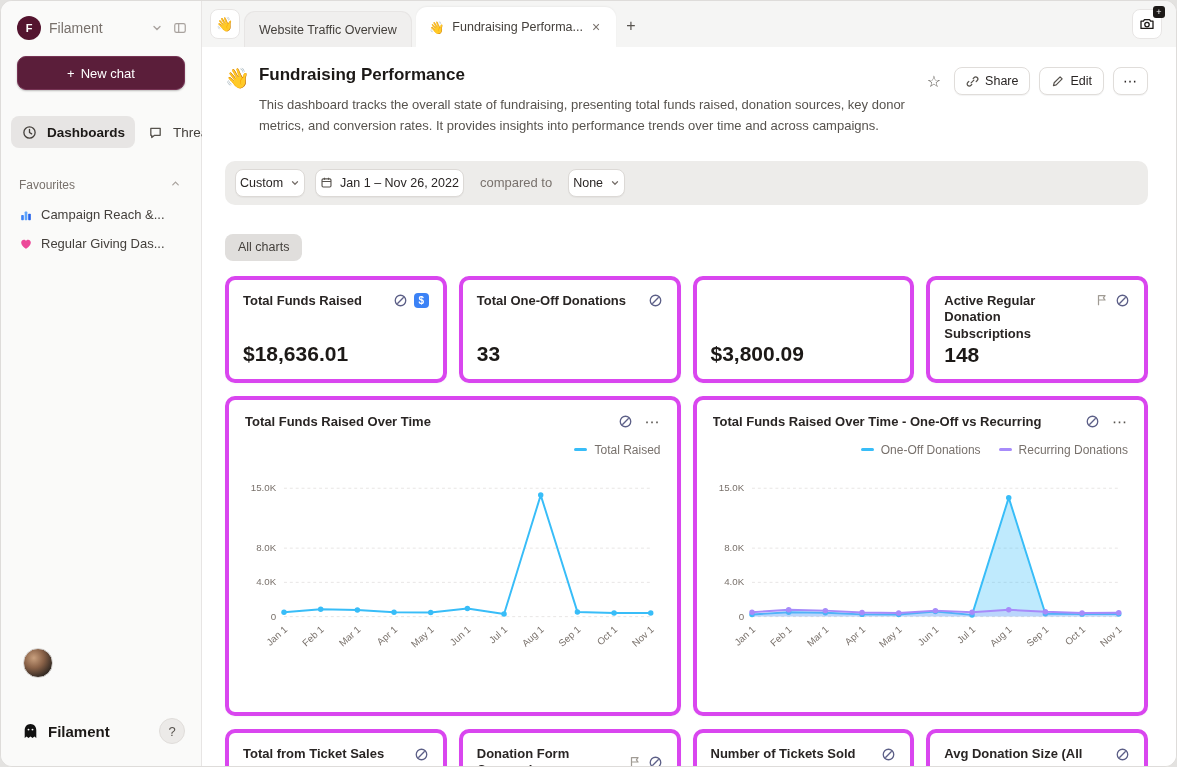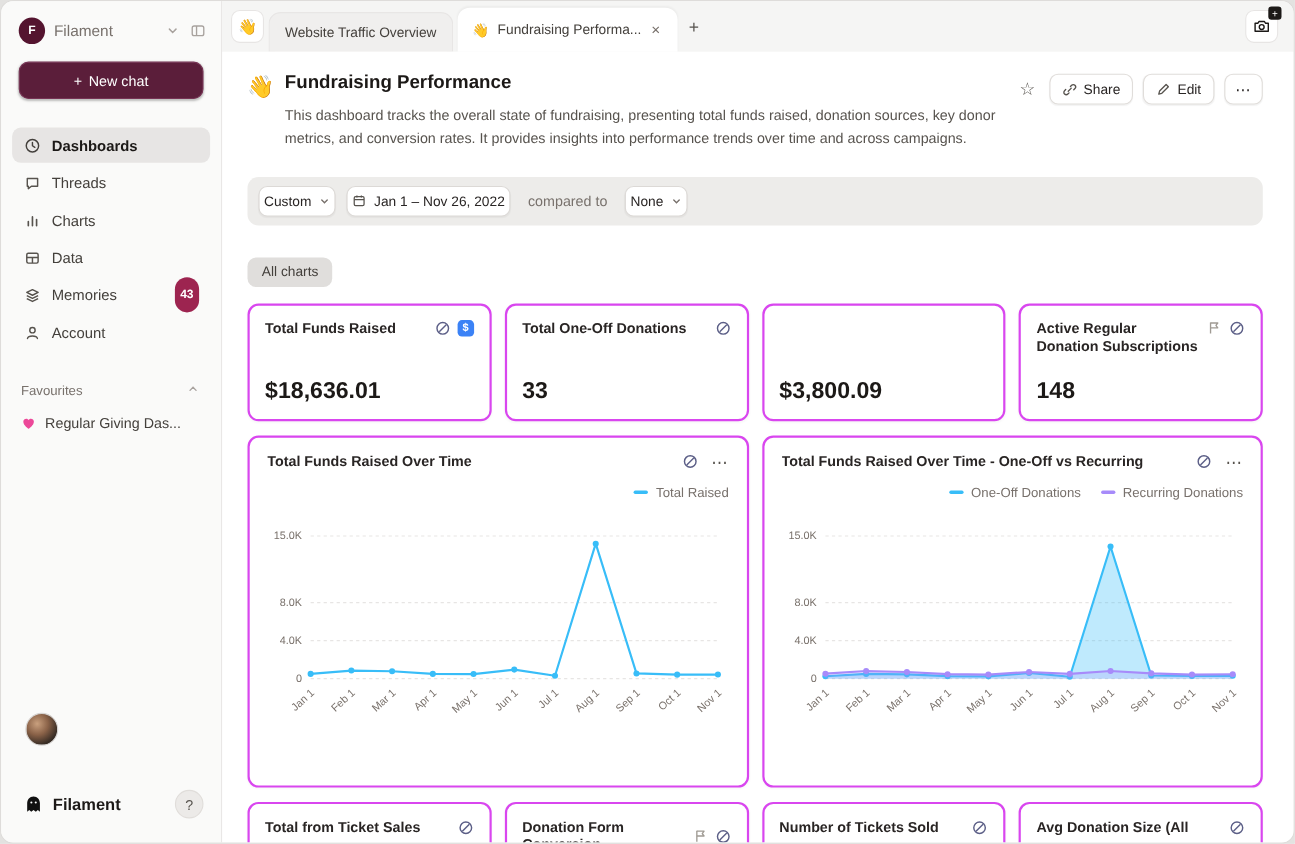--- a/index.html
+++ b/index.html
@@ -12,21 +12,21 @@
              display:flex; flex-direction:column; }
   .sb-top { display:flex; align-items:center; gap:8px; padding:15px 14px 8px 16px; }
   .logo-circle { width:24px; height:24px; border-radius:50%; background:#54142f; color:#fff;
                  font-size:11px; font-weight:700; display:flex; align-items:center; justify-content:center; }
   .sb-brand { font-size:14px; color:#78716c; font-weight:500; flex:1; }
   .sb-top-icons { display:flex; align-items:center; gap:10px; color:#a8a29e; }
   .new-chat { margin:8px 16px 0; height:34px; width:calc(100% - 32px); background:#5b1e3a;
               border:1px solid #763354; color:#fff; border-radius:9px; display:flex; align-items:center;
               justify-content:center; gap:6px; font-size:13px; cursor:pointer;
               box-shadow:0 1px 2px rgba(0,0,0,.25); font-family:inherit; }
-  .nav { margin:26px 10px 0; display:flex; flex-direction:column; gap:2px; }
+  .nav { margin:26px 10px 0; display:flex; flex-direction:row; gap:2px; }
   .nav-item { display:flex; align-items:center; gap:10px; height:32px; padding:0 10px;
               border-radius:8px; font-size:13.5px; color:#44403c; font-weight:500; cursor:pointer; }
   .nav-item.active { background:#e7e5e4; color:#1c1917; font-weight:600; }
   .nav-item .icon { display:inline-flex; width:16px; justify-content:center; }
   .badge { margin-left:auto; background:#9d2450; color:#fff; border-radius:999px; min-width:21px;
            height:32px; font-size:11px; font-weight:600; display:flex; align-items:center;
            justify-content:center; padding:0 5px; }
   .fav-head { margin:30px 20px 8px 18px; display:flex; justify-content:space-between; align-items:center;
               color:#78716c; font-size:12px; }
   .fav-item { display:flex; gap:8px; align-items:center; height:29px; padding:0 18px; font-size:13px;
@@ -76,21 +76,21 @@
                gap:10px; padding:0 10px; margin-bottom:29px; }
   .select { background:#fff; border:1px solid #dcd9d6; border-radius:8px; height:28px; display:flex;
             align-items:center; gap:7px; padding:0 4px; font-size:12.5px; color:#292524; cursor:pointer;
             box-shadow:0 1px 1px rgba(0,0,0,.04); }
   .compared { font-size:13px; color:#78716c; margin:0 6px;text-align:center; }
 
   .chip { display:inline-flex; background:#e0dedc; border-radius:8px; height:27px; align-items:center;
           padding:0 13px; font-size:12.5px; color:#44403c; font-weight:500; margin-bottom:15px; cursor:pointer; }
 
   .kpi-row, .bottom-row { display:grid; grid-template-columns:repeat(4,1fr); gap:12px; margin-bottom:13px; }
-  .card { background:#fff; border:2px solid #d946ef; border-radius:10px; box-shadow:0 1px 2px rgba(0,0,0,.03); }
+  .card { background:#fff; border:4px solid #d946ef; border-radius:10px; box-shadow:0 1px 2px rgba(0,0,0,.03); }
   .kpi { height:107px; padding:13px 14px; display:flex; flex-direction:column; }
   .kpi-top { display:flex; align-items:flex-start; gap:6px; }
   .kpi-title { font-size:13px; font-weight:600; color:#292524; line-height:1.3; flex:1; padding-right:2px; }
   .kpi-icons { display:flex; gap:6px; align-items:center; }
   .kpi-value { margin-top:auto; font-size:21px; font-weight:700; color:#1c1917; }
   .dollar-badge { width:15px; height:15px; border-radius:4px; background:#3b82f6; color:#fff; font-size:10px;
                   font-weight:700; display:flex; align-items:center; justify-content:center; }
 
   .chart-row { display:grid; grid-template-columns:repeat(2,1fr); gap:12px; margin-bottom:13px; }
   .chart-card { height:320px; padding:13px 16px 8px; display:flex; flex-direction:column; }
@@ -197,20 +197,30 @@
       </div>
     </nav>
 
     <div class="fav-head">
       <span>Favourites</span>
       <span>
         <svg width="11" height="11" viewBox="0 0 16 16" fill="none" stroke="#a8a29e" stroke-width="1.8" stroke-linecap="round">
             <path d="M4 10l4-4 4 4"></path>
           </svg>
       </span>
+    </div>
+    <div class="fav-item">
+      <span class="icon">
+        <svg width="14" height="14" viewBox="0 0 16 16">
+            <rect x="2.5" y="8" width="3" height="6" rx="0.8" fill="#3b82f6"></rect>
+            <rect x="6.5" y="4" width="3" height="10" rx="0.8" fill="#60a5fa"></rect>
+            <rect x="10.5" y="6.5" width="3" height="7.5" rx="0.8" fill="#2563eb"></rect>
+          </svg>
+      </span>
+      <span>Campaign Reach &amp;...</span>
     </div>
     <div class="fav-item">
       <span class="icon">
         <svg width="14" height="14" viewBox="0 0 16 16">
             <path d="M8 13.5S2.5 10 2.5 6.2C2.5 4.3 4 3 5.6 3 6.7 3 7.6 3.6 8 4.5 8.4 3.6 9.3 3 10.4 3 12 3 13.5 4.3 13.5 6.2 13.5 10 8 13.5 8 13.5z" fill="#ec4899"></path>
           </svg>
       </span>
       <span>Regular Giving Das...</span>
     </div>
 

